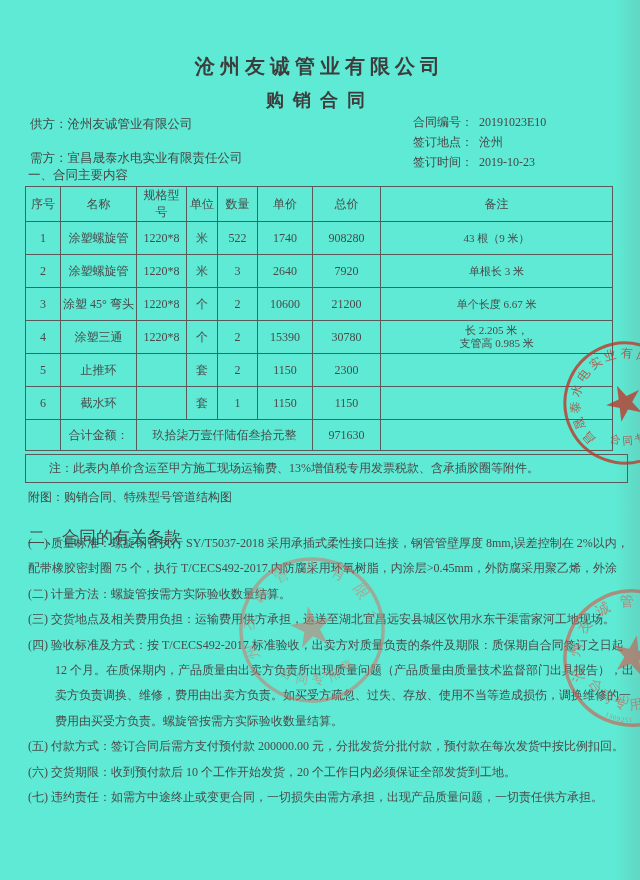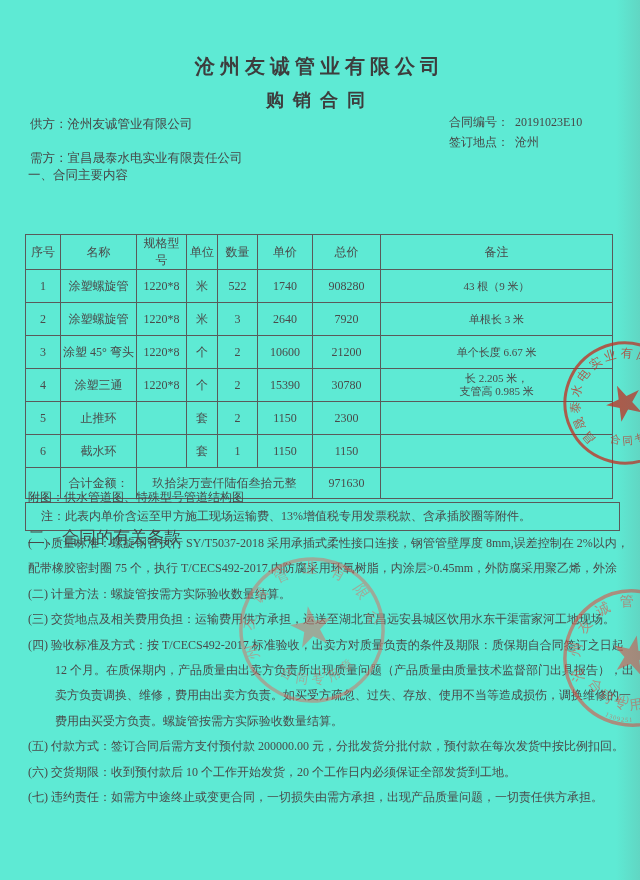--- a/index.html
+++ b/index.html
@@ -18,37 +18,37 @@
     position:absolute; top:53px; left:0; width:100%; text-align:center;
     font-size:20px; letter-spacing:5px; font-weight:600; color:#3d3d3d;
   }
   .doc-subtitle {
     position:absolute; top:88px; left:0; width:100%; text-align:center;
     font-size:18px; letter-spacing:9px; font-weight:700; color:#3d3d3d;
   }
   .party { position:absolute; left:30px; font-size:12.5px; white-space:nowrap; }
   .party-supplier { top:116px; }
   .party-buyer { top:150px; }
-  .contract-meta { position:absolute; left:413px; top:112px; font-size:12px; line-height:20px;margin-left:36px; }
+  .contract-meta { position:absolute; left:413px; top:112px; font-size:12px; line-height:20px; }
   .contract-meta .mrow { white-space:nowrap; }
   .contract-meta .mval { padding-left:6px; }
   .sec1-heading { position:absolute; left:28px; top:167px; font-size:12.5px; }
-  .tbl-wrap { position:absolute; left:25px; top:186px; width:589px;margin-top:48px; }
+  .tbl-wrap { position:absolute; left:25px; top:186px; width:589px; }
   table.items { border-collapse:collapse; width:587px; table-layout:fixed; font-size:12px; color:#4a4a4a; }
   table.items th, table.items td {
     border:1px solid #5a5a5a; text-align:center; padding:0 2px; overflow:hidden;
     font-weight:normal;
   }
   table.items thead tr { height:34px; }
   table.items tbody tr { height:33px; }
   table.items tr.total-row { height:31px; }
   td.remark-cell { font-size:11px; line-height:13px; white-space:pre-line; }
   .note-box {
     margin-top:3px; border:1px solid #5a5a5a; width:578px; height:27px;
-    line-height:27px; font-size:12px; padding-left:15px; white-space:nowrap;
+    line-height:27px; font-size:12px; padding-left:23px; white-space:nowrap;
     color:#4a4a4a;
   }
   .attachment-line { position:absolute; left:28px; top:489px; font-size:12px; white-space:nowrap; }
   .sec2-heading { position:absolute; left:28px; top:526px; font-size:17px; }
   .terms { position:absolute; left:28px; top:531px; width:586px; }
   .term-line { height:25.4px; line-height:25.4px; font-size:12px; white-space:nowrap; color:#4a4a4a; }
   .term-line.indent { padding-left:27px; }
   .stamp { position:absolute; pointer-events:none; }
   .stamp svg { display:block; }
 </style>
@@ -66,20 +66,23 @@
   <div class="party party-supplier">
     <span>供方：</span><span>沧州友诚管业有限公司</span>
   </div>
 
   <div class="contract-meta">
     <div class="mrow">
       <span>合同编号：</span><span class="mval">20191023E10</span>
     </div>
     <div class="mrow">
       <span>签订地点：</span><span class="mval">沧州</span>
+    </div>
+    <div class="mrow">
+      <span>签订时间：</span><span class="mval">2019-10-23</span>
     </div>
   </div>
 
   <div class="sec1-heading">一、合同主要内容</div>
 
   <div class="tbl-wrap">
     <table class="items">
       <colgroup>
         <col style="width:35px">
           <col style="width:76px">
@@ -169,21 +172,21 @@
           <td>合计金额：</td>
           <td colspan="4">玖拾柒万壹仟陆佰叁拾元整</td>
           <td>971630</td>
           <td></td>
         </tr>
       </tbody>
     </table>
     <div class="note-box">注：此表内单价含运至甲方施工现场运输费、13%增值税专用发票税款、含承插胶圈等附件。</div>
   </div>
 
-  <div class="attachment-line">附图：供水管道图、特殊型号管道结构图</div>
+  <div class="attachment-line">附图：购销合同、特殊型号管道结构图</div>
 
   <div class="sec2-heading">二、合同的有关条款</div>
 
   <div class="terms">
     <div class="term-line">(一) 质量标准：螺旋钢管执行 SY/T5037-2018 采用承插式柔性接口连接，钢管管壁厚度 8mm,误差控制在 2%以内，</div>
     <div class="term-line">配带橡胶密封圈 75 个，执行 T/CECS492-2017.内防腐采用环氧树脂，内涂层&gt;0.45mm，外防腐采用聚乙烯，外涂</div>
     <div class="term-line">(二) 计量方法：螺旋管按需方实际验收数量结算。</div>
     <div class="term-line">(三) 交货地点及相关费用负担：运输费用供方承担，运送至湖北宜昌远安县城区饮用水东干渠雷家河工地现场。</div>
     <div class="term-line">(四) 验收标准及方式：按 T/CECS492-2017 标准验收，出卖方对质量负责的条件及期限：质保期自合同签订之日起</div>
     <div class="term-line indent">12 个月。在质保期内，产品质量由出卖方负责所出现质量问题（产品质量由质量技术监督部门出具报告），出</div>

